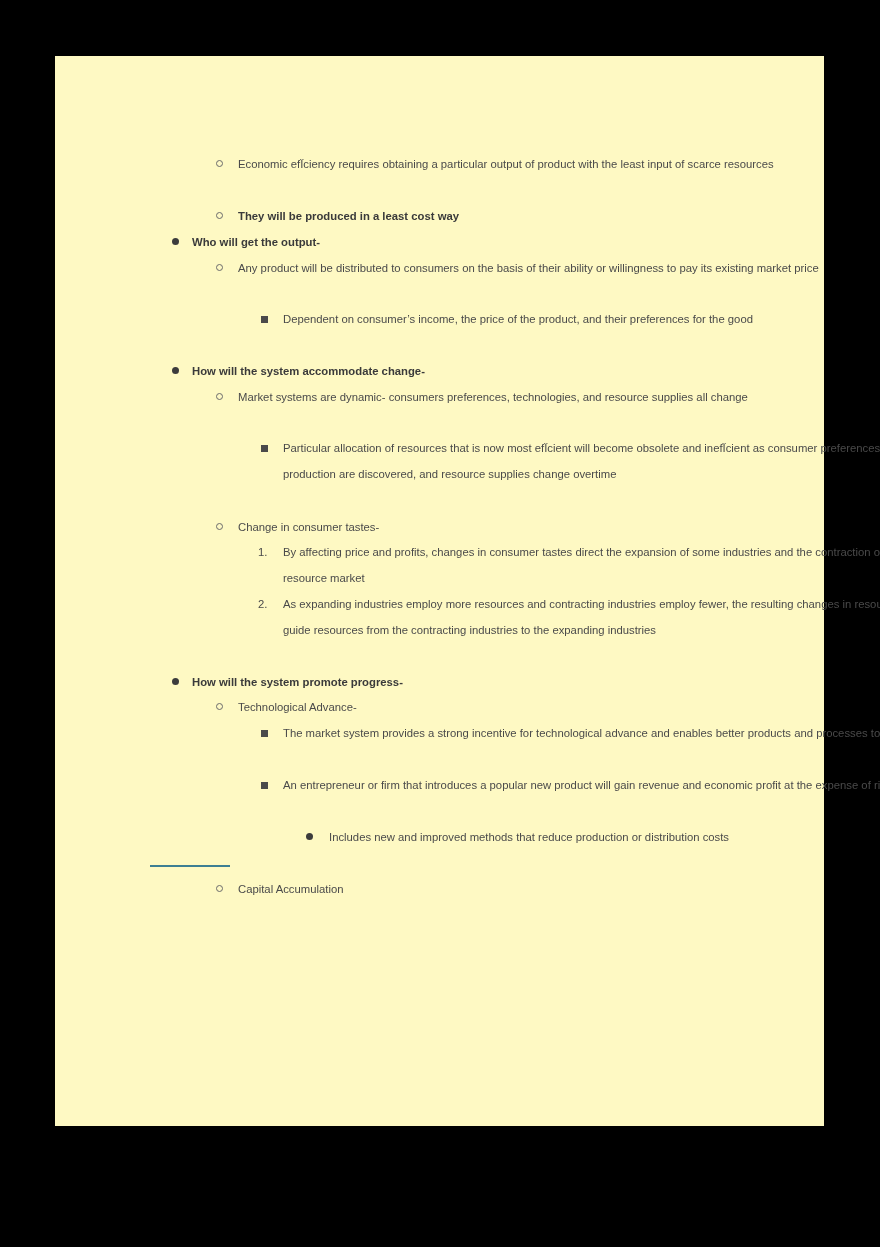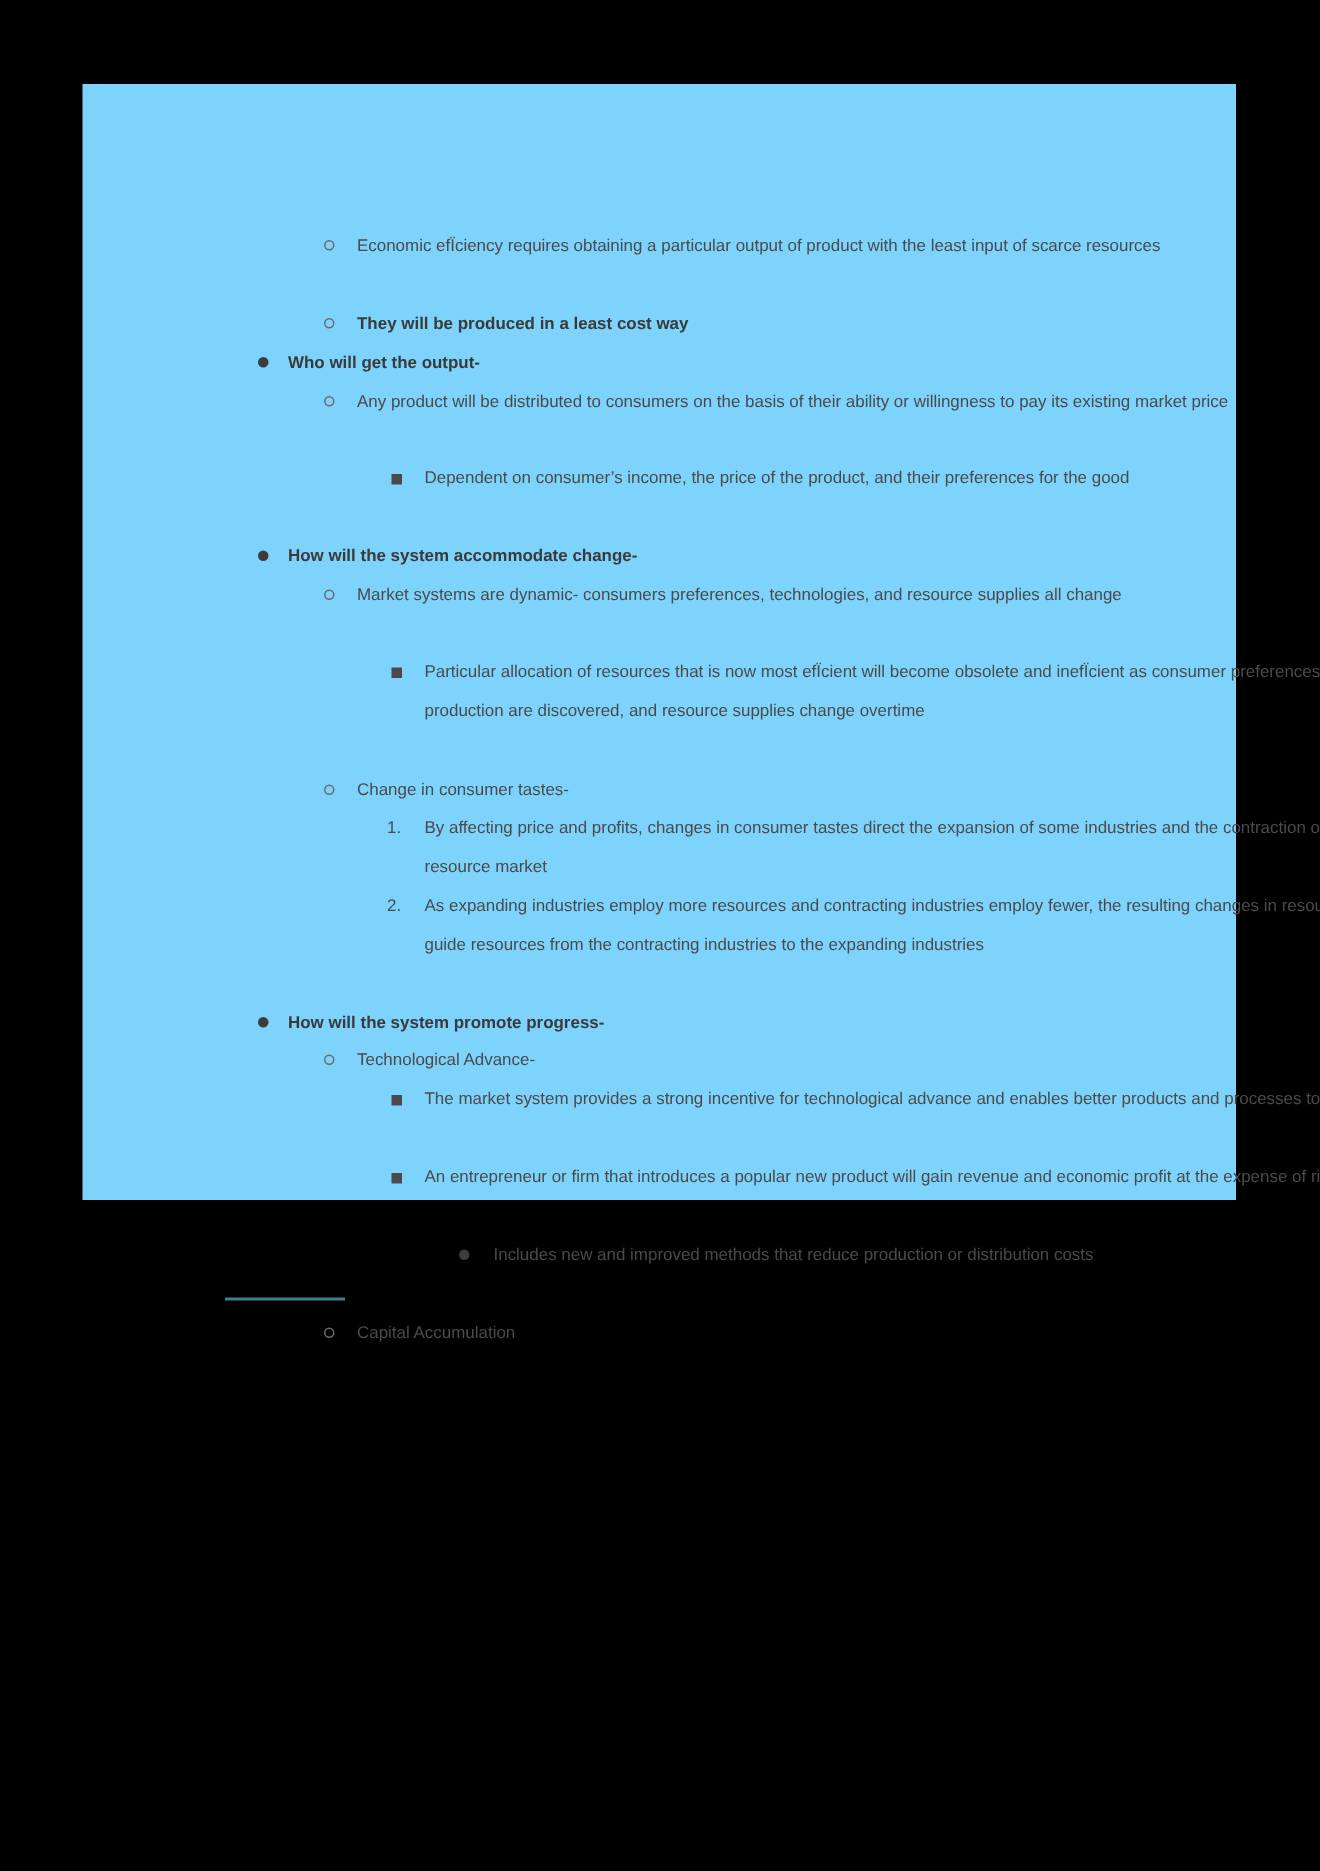--- a/index.html
+++ b/index.html
@@ -11,22 +11,22 @@
     width: 880px;
     height: 1247px;
     font-family: "Liberation Sans", sans-serif;
     overflow: hidden;
   }
   #page {
     position: absolute;
     left: 55px;
     top: 56px;
     width: 769px;
-    height: 744px;
-    background: #7dd3fc;
+    height: 1070px;
+    background: #fef9c3;
   }
   #outline {
     position: absolute;
     left: 0;
     top: 0;
     width: 769px;
   }
   .row {
     position: relative;
     display: block;

